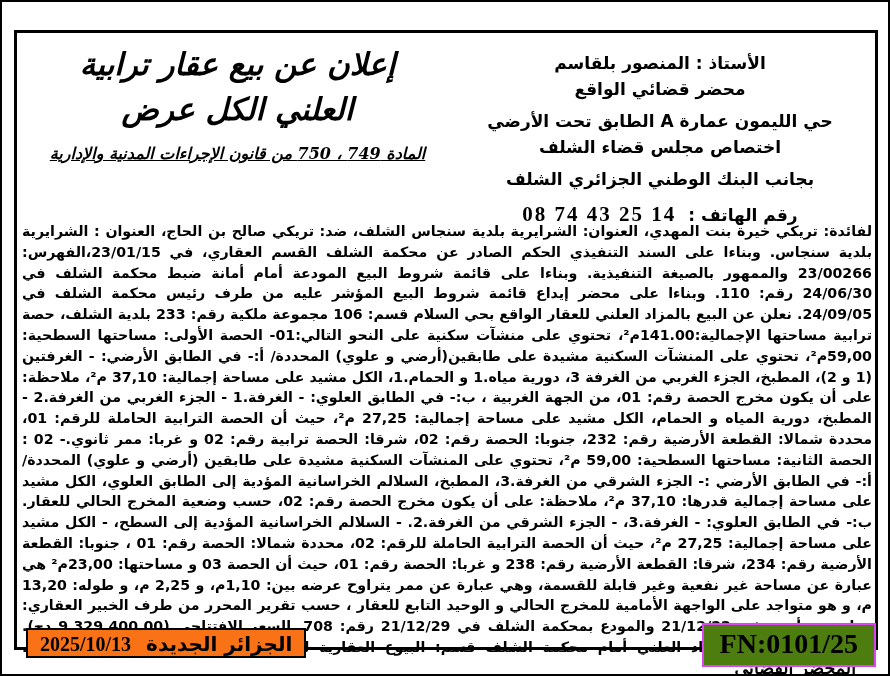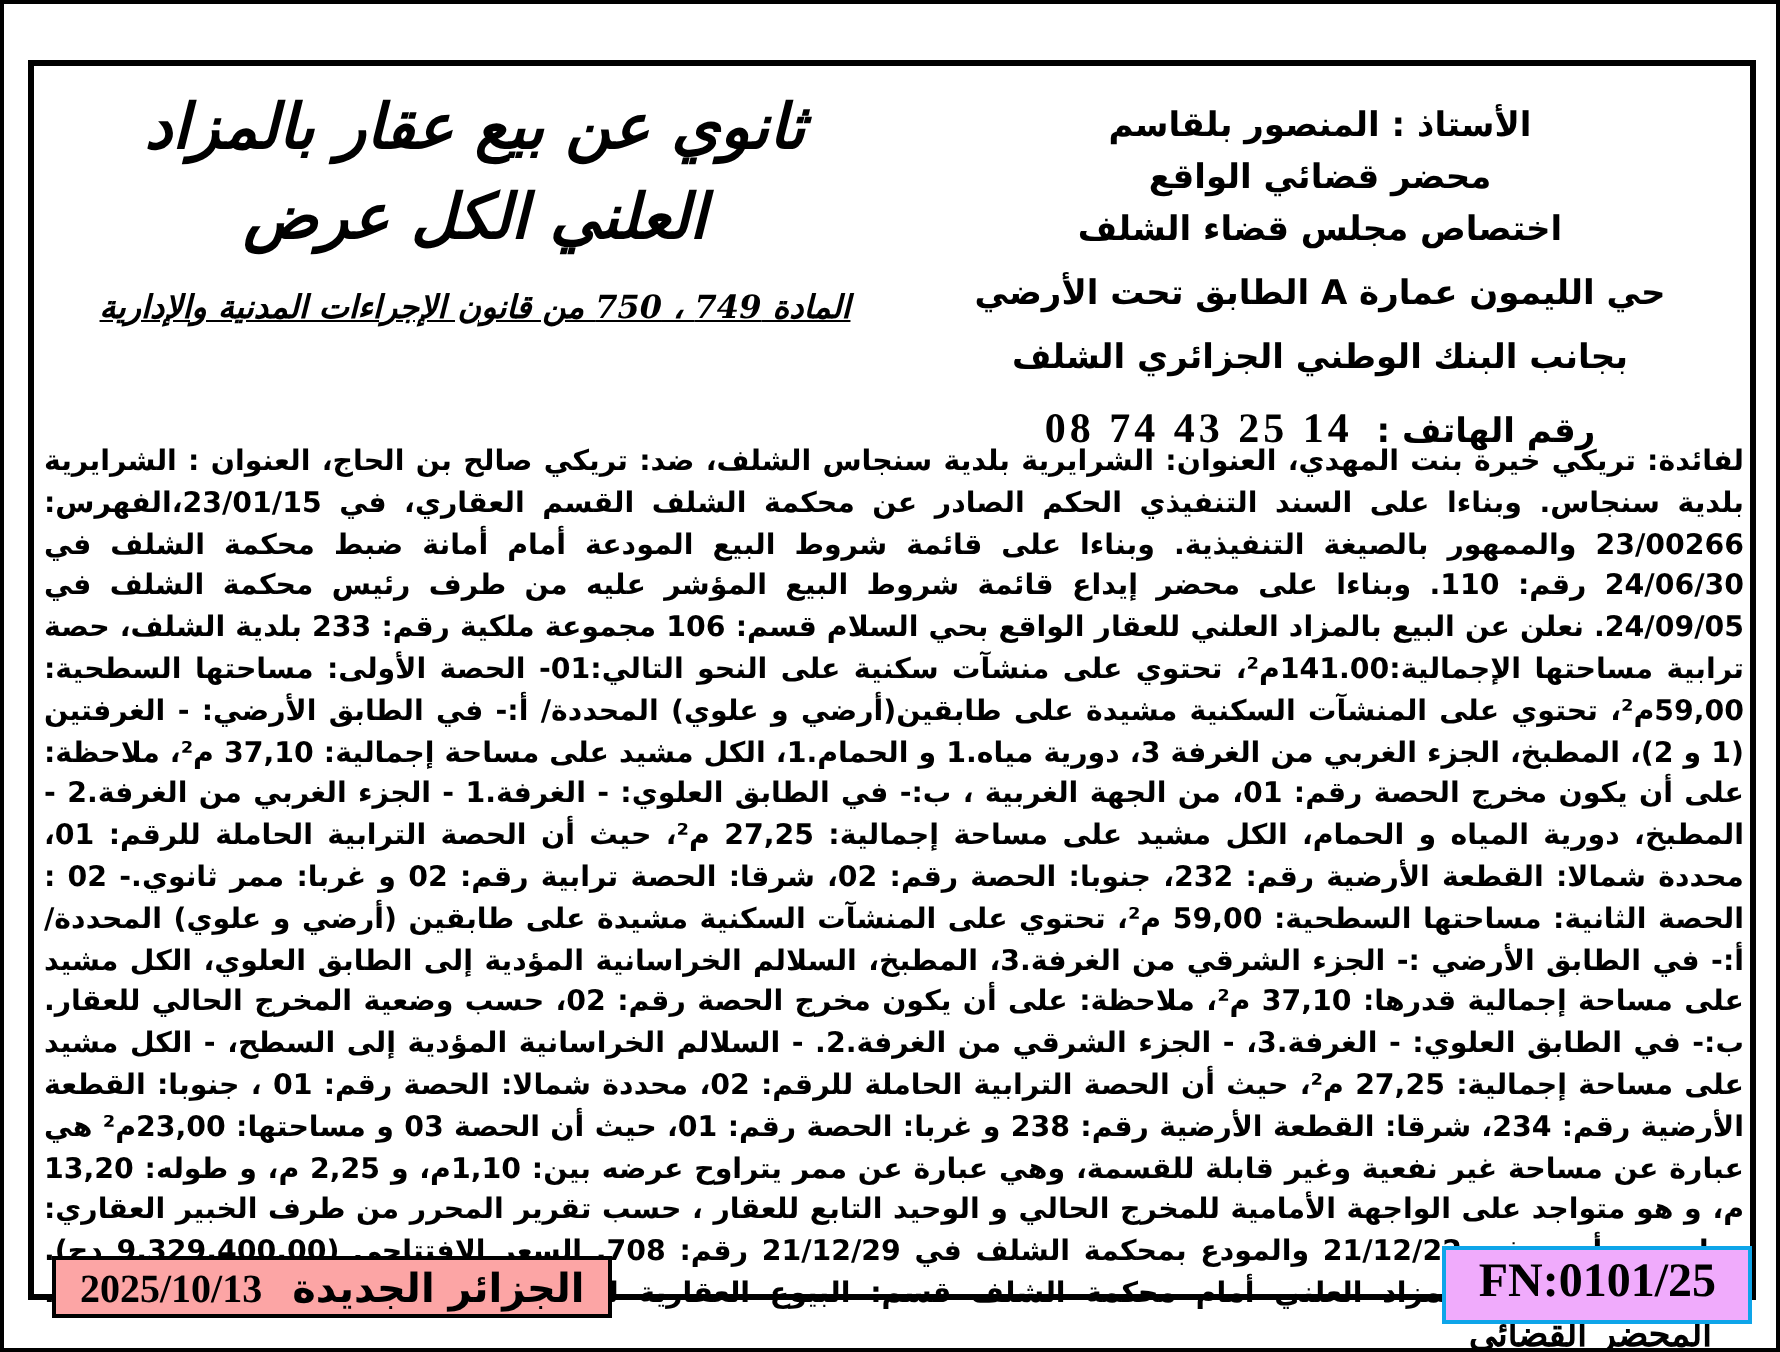--- a/index.html
+++ b/index.html
@@ -83,69 +83,69 @@
     font-size:17.5px;
     font-weight:bold;
     margin-right:16px;
     white-space:nowrap;
   }
   
   .news-box {
     position:absolute;
     left:24px; top:626px;
     border:2px solid #000;
-    background:#fca5a5;
+    background:#f97316;
     padding:2px 12px 0 12px;
     direction:rtl;
     font-weight:bold;
     font-size:20px;
     white-space:nowrap;
     z-index:3;
   }
   .news-box .news-date {
     display:inline-block;
     direction:ltr;
     unicode-bidi:isolate;
     font-family:"Liberation Serif", serif;
     margin-right:8px;
   }
   .ref-box {
     position:absolute;
     right:12px; top:621px;
-    border:2px solid #0ea5e9;
-    background:#f0abfc;
+    border:2px solid #d946ef;
+    background:#4d7c0f;
     padding:3px 16px 5px 16px;
     font-family:"Liberation Serif", serif;
     font-weight:bold;
-    font-size:24px;
+    font-size:28px;
     white-space:nowrap;
     z-index:3;
   }
 </style>
 </head>
 <body>
 
 <div class="page">
 
   <div class="frame"></div>
 
   <div class="hdr-right">
     <div class="hline">الأستاذ : المنصور بلقاسم</div>
     <div class="hline">محضر قضائي الواقع</div>
+    <div class="hline spaced">حي الليمون عمارة A الطابق تحت الأرضي</div>
     <div class="hline">اختصاص مجلس قضاء الشلف</div>
-    <div class="hline spaced">حي الليمون عمارة A الطابق تحت الأرضي</div>
     <div class="hline spaced">بجانب البنك الوطني الجزائري الشلف</div>
     <div class="phone-row">
       <span>رقم الهاتف :</span>
       <span class="phone-num">08 74 43 25 14</span>
     </div>
   </div>
 
   <div class="hdr-left">
-    <div class="title-line">ثانوي عن بيع عقار بالمزاد</div>
+    <div class="title-line">إعلان عن بيع عقار ترابية</div>
     <div class="title-line">العلني الكل عرض</div>
     <div class="subtitle">المادة 749 ، 750 من قانون الإجراءات المدنية والإدارية</div>
   </div>
 
   <div class="body-text" dir="rtl">
     <span>لفائدة: تريكي خيرة بنت المهدي، العنوان: الشرايرية بلدية سنجاس الشلف، ضد: تريكي صالح بن الحاج، العنوان : الشرايرية بلدية سنجاس. وبناءا على السند التنفيذي الحكم الصادر عن محكمة الشلف القسم العقاري، في 23/01/15،الفهرس: 23/00266 والممهور بالصيغة التنفيذية. وبناءا على قائمة شروط البيع المودعة أمام أمانة ضبط محكمة الشلف في 24/06/30 رقم: 110. وبناءا على محضر إيداع قائمة شروط البيع المؤشر عليه من طرف رئيس محكمة الشلف في 24/09/05. نعلن عن البيع بالمزاد العلني للعقار الواقع بحي السلام قسم: 106 مجموعة ملكية رقم: 233 بلدية الشلف، حصة ترابية مساحتها الإجمالية:141.00م²، تحتوي على منشآت سكنية على النحو التالي:01- الحصة الأولى: مساحتها السطحية: 59,00م²، تحتوي على المنشآت السكنية مشيدة على طابقين(أرضي و علوي) المحددة/ أ:- في الطابق الأرضي: - الغرفتين (1 و 2)، المطبخ، الجزء الغربي من الغرفة 3، دورية مياه.1 و الحمام.1، الكل مشيد على مساحة إجمالية: 37,10 م²، ملاحظة: على أن يكون مخرج الحصة رقم: 01، من الجهة الغربية ، ب:- في الطابق العلوي: - الغرفة.1 - الجزء الغربي من الغرفة.2 - المطبخ، دورية المياه و الحمام، الكل مشيد على مساحة إجمالية: 27,25 م²، حيث أن الحصة الترابية الحاملة للرقم: 01، محددة شمالا: القطعة الأرضية رقم: 232، جنوبا: الحصة رقم: 02، شرقا: الحصة ترابية رقم: 02 و غربا: ممر ثانوي.- 02 : الحصة الثانية: مساحتها السطحية: 59,00 م²، تحتوي على المنشآت السكنية مشيدة على طابقين (أرضي و علوي) المحددة/ أ:- في الطابق الأرضي :- الجزء الشرقي من الغرفة.3، المطبخ، السلالم الخراسانية المؤدية إلى الطابق العلوي، الكل مشيد على مساحة إجمالية قدرها: 37,10 م²، ملاحظة: على أن يكون مخرج الحصة رقم: 02، حسب وضعية المخرج الحالي للعقار. ب:- في الطابق العلوي: - الغرفة.3، - الجزء الشرقي من الغرفة.2. - السلالم الخراسانية المؤدية إلى السطح، - الكل مشيد على مساحة إجمالية: 27,25 م²، حيث أن الحصة الترابية الحاملة للرقم: 02، محددة شمالا: الحصة رقم: 01 ، جنوبا: القطعة الأرضية رقم: 234، شرقا: القطعة الأرضية رقم: 238 و غربا: الحصة رقم: 01، حيث أن الحصة 03 و مساحتها: 23,00م² هي عبارة عن مساحة غير نفعية وغير قابلة للقسمة، وهي عبارة عن ممر يتراوح عرضه بين: 1,10م، و 2,25 م، و طوله: 13,20 م، و هو متواجد على الواجهة الأمامية للمخرج الحالي و الوحيد التابع للعقار ، حسب تقرير المحرر من طرف الخبير العقاري: مولود بن أحمد في 21/12/22 والمودع بمحكمة الشلف في 21/12/29 رقم: 708. السعر الافتتاحي (9.329.400,00 دج). تاريخ جلسة البيع بالمزاد العلني أمام محكمة الشلف قسم: البيوع العقارية ليوم: 2025/10/26 على (14:00 سا) .</span>
     <span class="sig">المحضر القضائي</span>
   </div>
 
   <div class="news-box">

